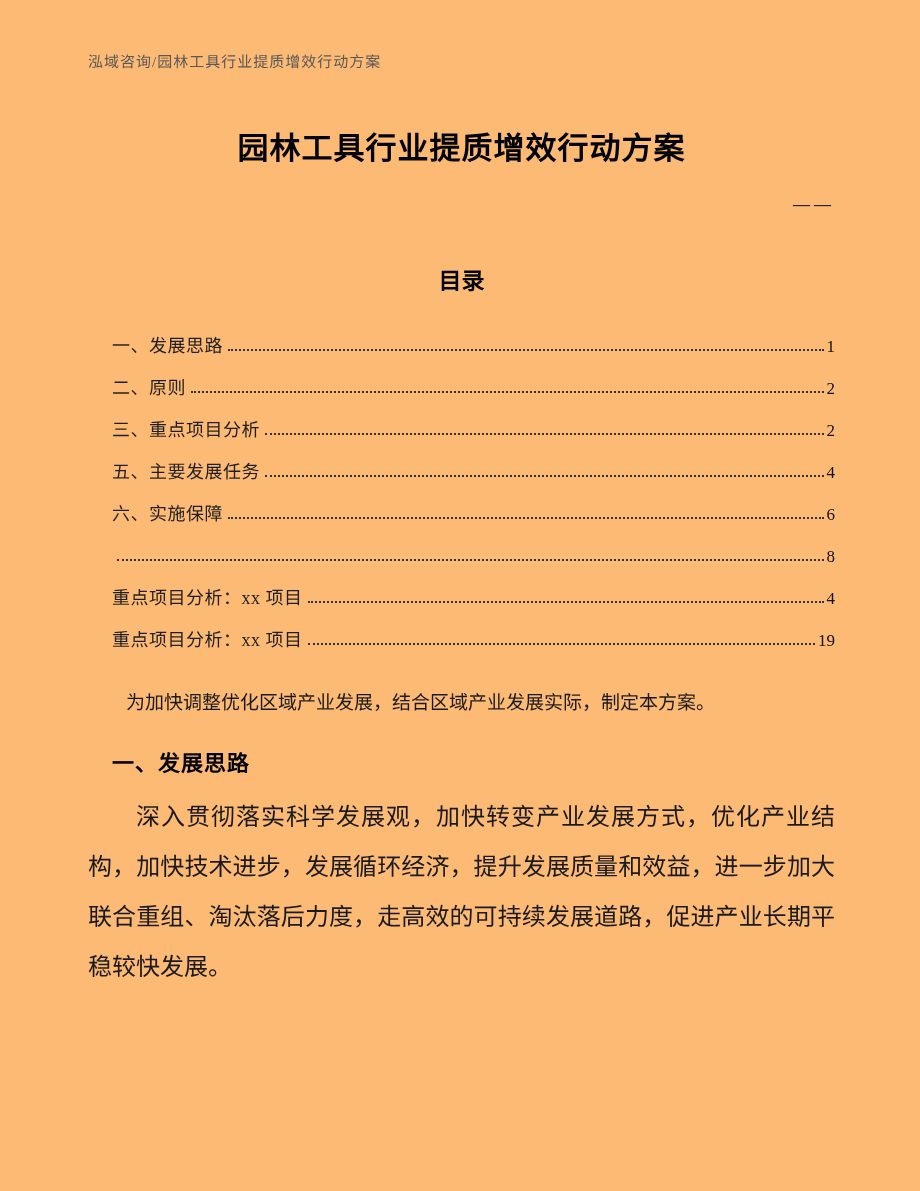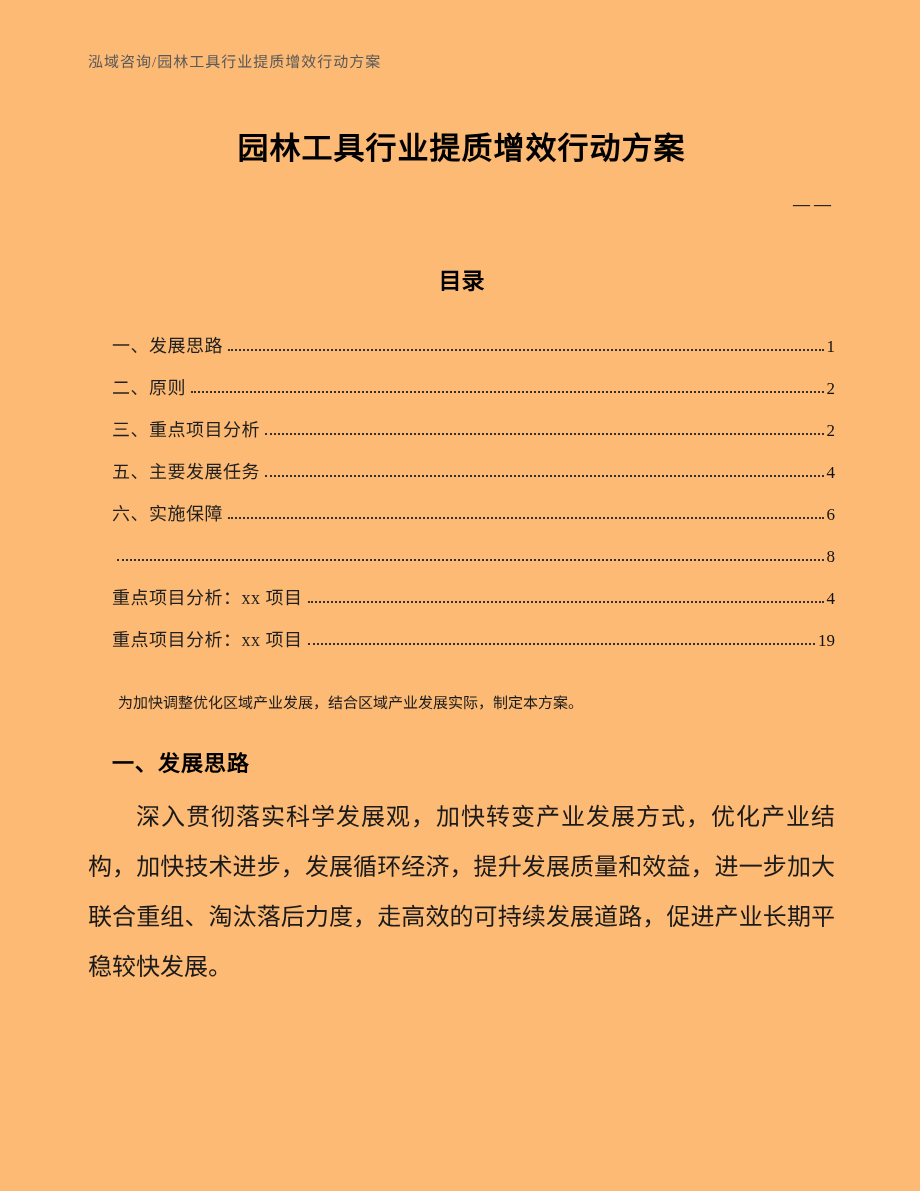--- a/index.html
+++ b/index.html
@@ -76,21 +76,21 @@
     min-width: 20px;
   }
   .toc-page {
     white-space: nowrap;
     padding-bottom: 3px;
     font-size: 17px;
     color: #111111;
   }
   .intro-para {
     margin-top: 24px;
-    font-size: 15px;
+    font-size: 19px;
     line-height: 50px;
     text-indent: 2em;
     color: #1a1a1a;
     text-align: justify;
   }
   .section-heading {
     margin-top: 20px;
     padding-left: 24px;
     font-family: "Liberation Sans", sans-serif;
     font-weight: bold;

